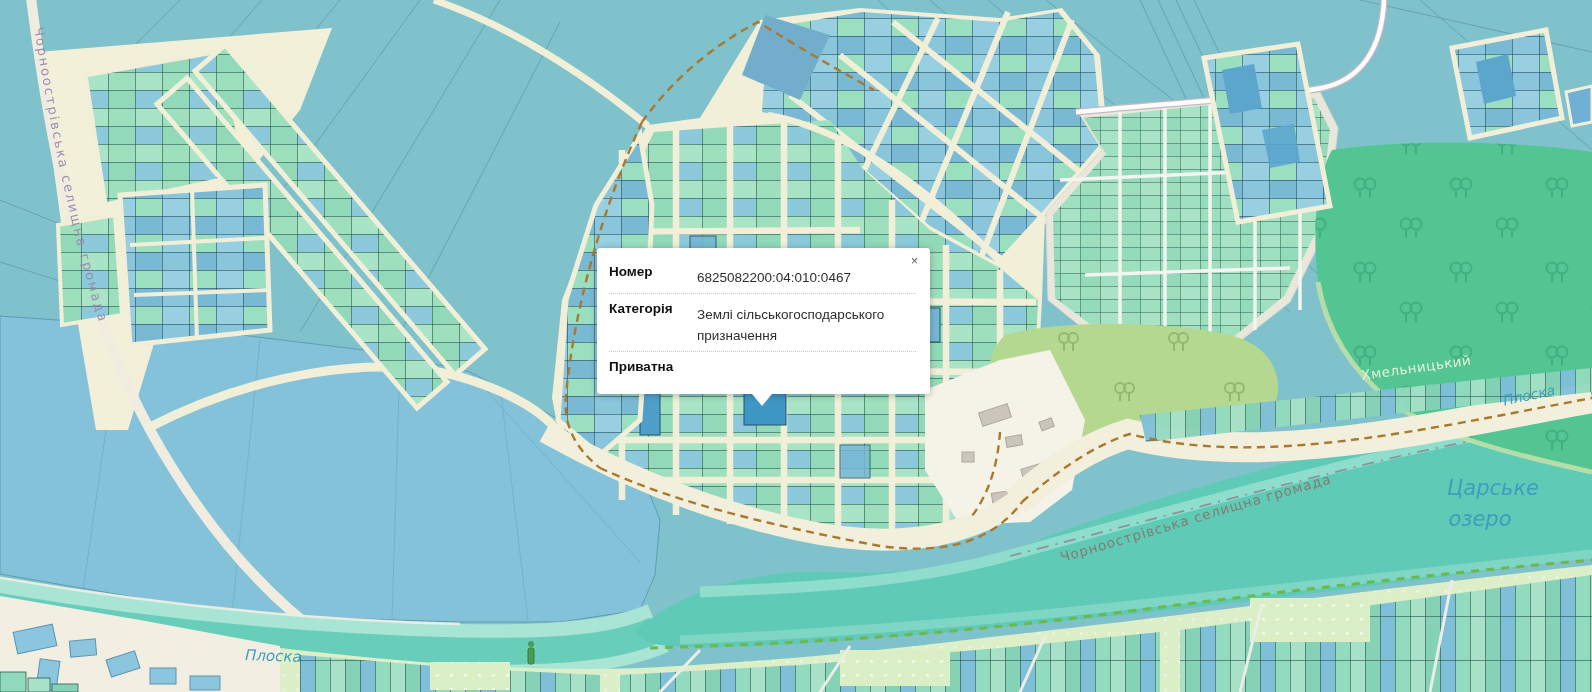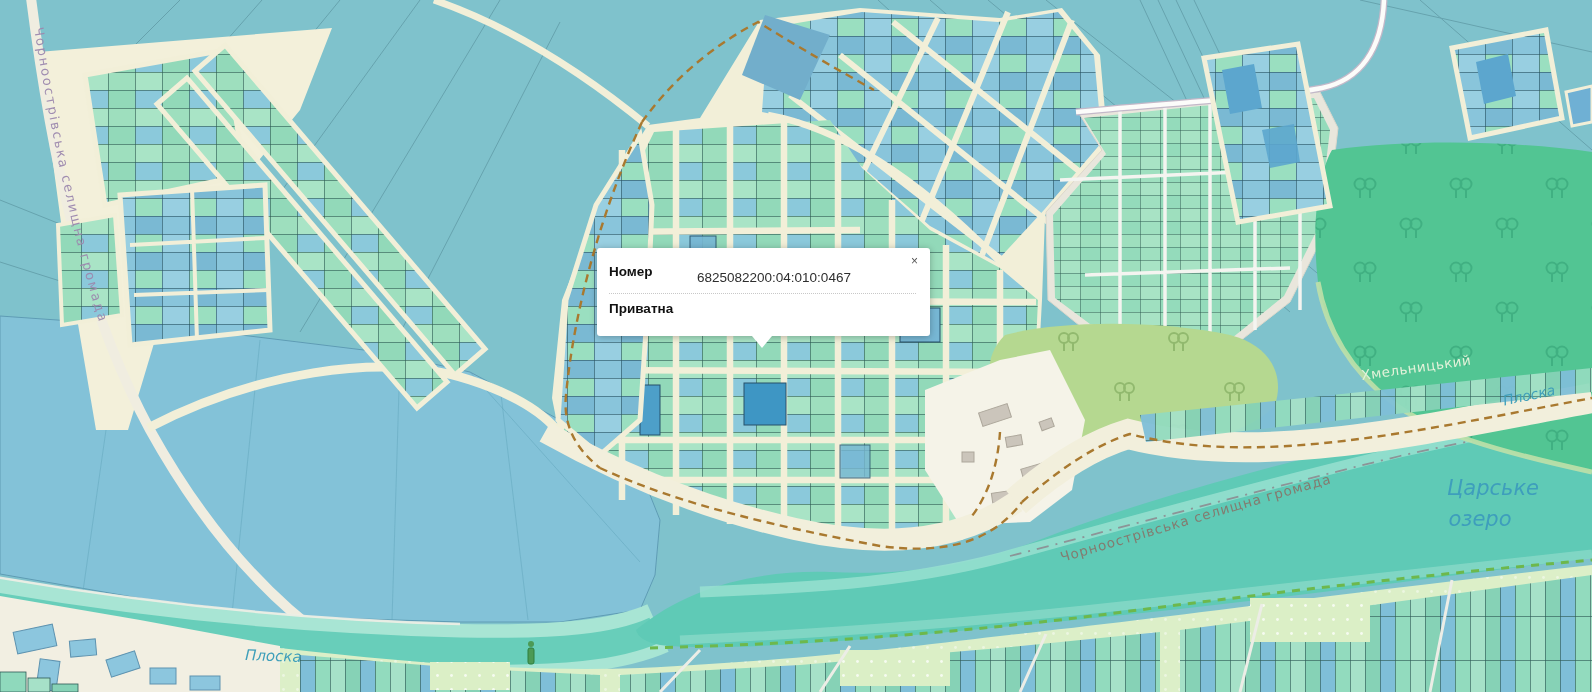--- a/index.html
+++ b/index.html
@@ -275,16 +275,20 @@
   </g>
 </svg>
 
   <div class="popup">
     <span class="popup-close">×</span>
     <div class="popup-row">
       <div class="popup-label">Номер</div>
       <div class="popup-value">6825082200:04:010:0467</div>
     </div>
     <div class="popup-row">
+      <div class="popup-label">Категорія</div>
+      <div class="popup-value">Землі сільськогосподарського призначення</div>
+    </div>
+    <div class="popup-row">
       <div class="popup-label">Приватна</div>
     </div>
   </div>
 </div>
 
 </body></html>

